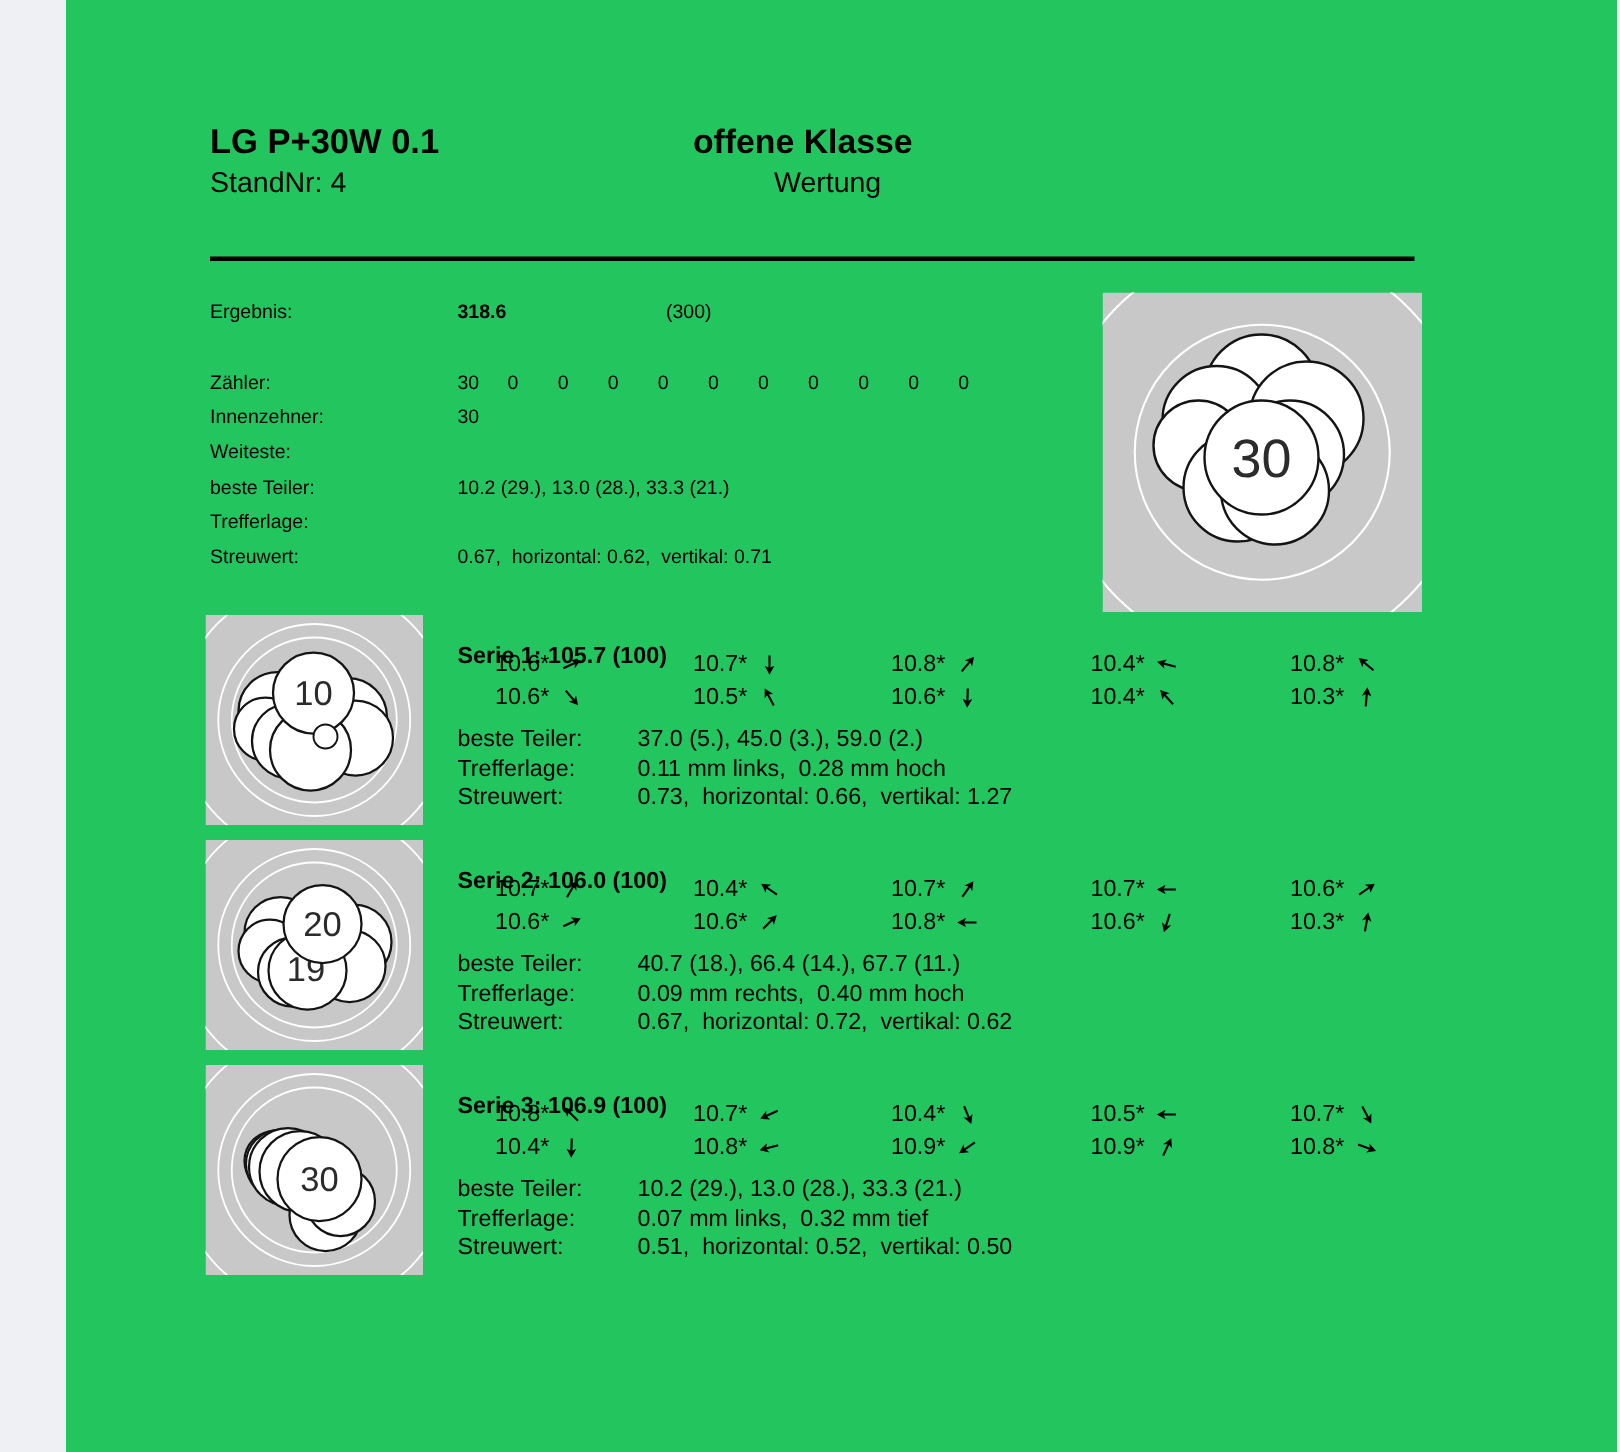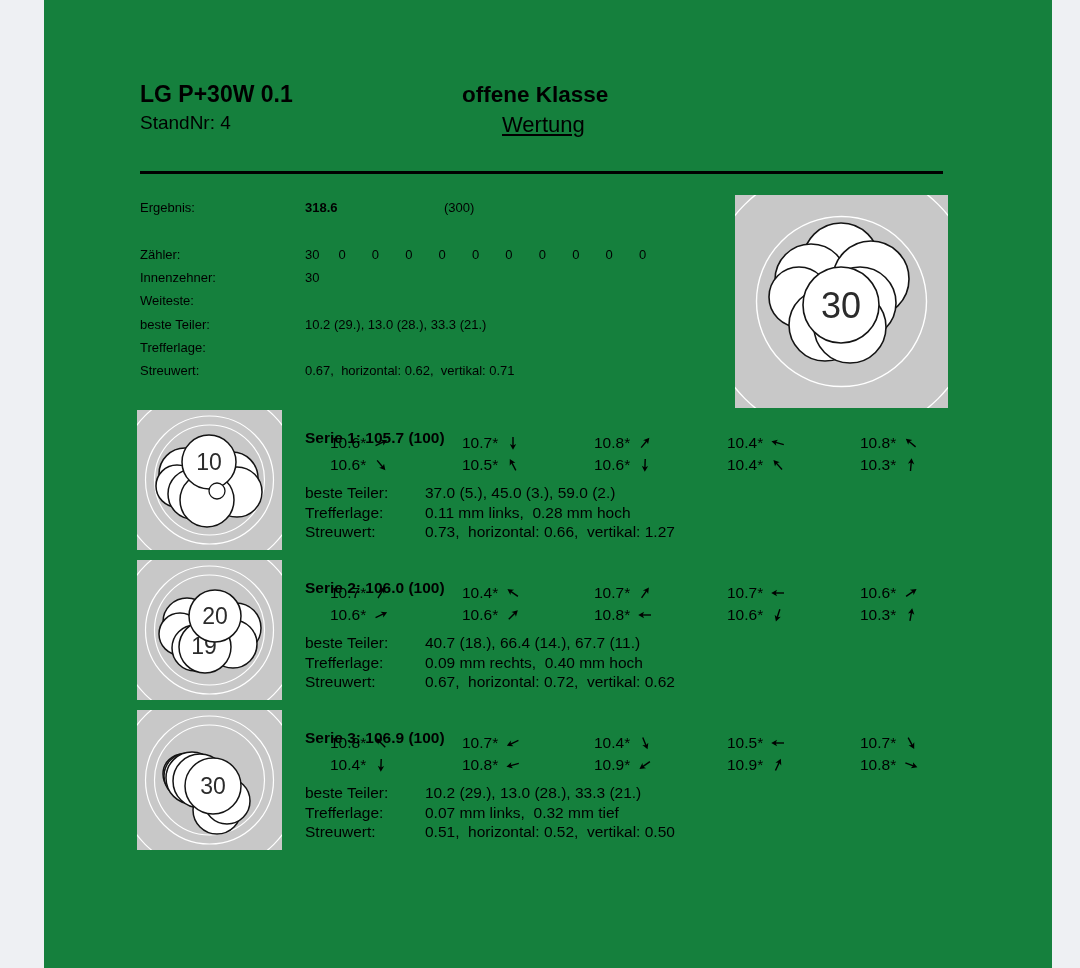--- a/index.html
+++ b/index.html
@@ -7,28 +7,29 @@
     width:1080px; height:968px;
     background:#eef0f3;
     font-family:"Liberation Sans", sans-serif;
     color:#000;
     position:relative;
     overflow:hidden;
   }
   .page {
     position:absolute; left:44px; top:0;
     width:1008px; height:968px;
-    background:#15803d;
+    background:#22c55e;
+    padding-left:26px;
   }
 
   
   .title   { position:absolute; left:96px;  top:81px;  font-size:23px; font-weight:bold; white-space:nowrap; }
   .klasse  { position:absolute; left:418px; top:82px;  font-size:22.5px; font-weight:bold; white-space:nowrap; }
   .stand   { position:absolute; left:96px;  top:112px; font-size:19px; white-space:nowrap;text-align:center; }
-  .wertung { position:absolute; left:458px; top:112px; font-size:22px; white-space:nowrap;text-decoration:underline; }
+  .wertung { position:absolute; left:472px; top:112px; font-size:19px; white-space:nowrap; }
   .rule    { position:absolute; left:96px;  top:171px; width:803px; height:2.5px; background:#000; }
 
   
   .srow { position:absolute; left:96px; width:896px; height:22px; font-size:13px; line-height:22px; white-space:nowrap; }
   .slabel { position:absolute; left:0; }
   .sval   { position:absolute; left:165px; white-space:pre; }
   .sval.bold { font-weight:bold; }
   .smax   { position:absolute; left:304px; }
   .zrow   { position:absolute; left:165px; top:0; display:flex; }
   .zv     { display:inline-block; width:33.4px; }

